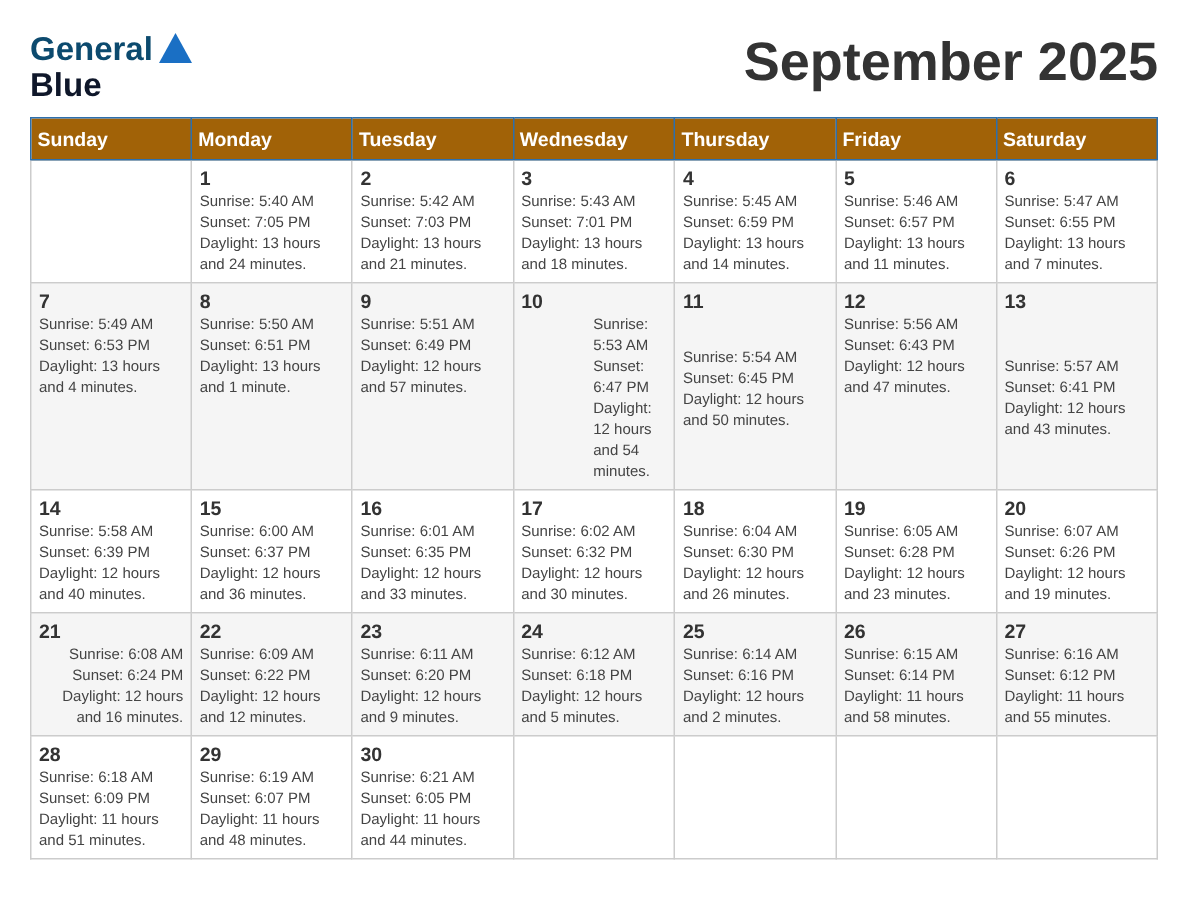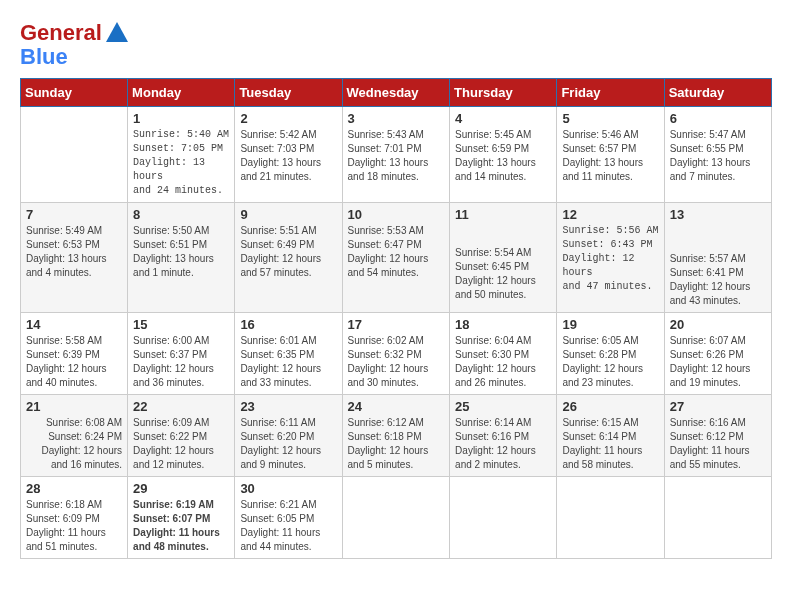--- a/index.html
+++ b/index.html
@@ -61,59 +61,60 @@
     .day-info {
       font-size: 10px;
       color: #444;
       line-height: 1.4;
     }
     .empty-cell {
       background: #f9f9f9;
     }
     tr:nth-child(odd) td { background: #fff; }
     tr:nth-child(even) td { background: #f5f5f5; }
-    .calendar thead tr th { background: #b91c1c; }
+    .calendar thead tr th { background: #a16207; }
   </style>
 </head>
 <body>
 
 <div class="header">
   <div class="logo">
     <div>
       <div style="font-size:22px;font-weight:bold;line-height:1.2;display:flex;align-items:center;">
-        <span style="color:#b91c1c;">General</span>
+        <span style="color:#0c4a6e;">General</span>
         <svg width="26" height="26" viewBox="0 0 26 26" style="margin:0 2px;">
           <polygon points="13,2 24,22 2,22" fill="#1a6fc4"></polygon>
         </svg>
       </div>
-      <div style="font-size:22px;font-weight:bold;color:#3b82f6;line-height:1;">Blue</div>
+      <div style="font-size:22px;font-weight:bold;color:#0f172a;line-height:1;">Blue</div>
     </div>
   </div>
   <div class="title-block">
+    <div class="month-title">September 2025</div>
   </div>
 </div>
 
 <table class="calendar">
   <thead>
     <tr>
     <th>Sunday</th>
         <th>Monday</th>
         <th>Tuesday</th>
         <th>Wednesday</th>
         <th>Thursday</th>
         <th>Friday</th>
         <th>Saturday</th>
       </tr>
   </thead>
   <tbody id="calendar-body">
   <tr>
         <td class="empty-cell"></td>
         <td>
           <span class="day-num">1</span>
-          <div class="day-info" style="white-space: pre-line; font-family: Liberation Mono, monospace;">Sunrise: 5:40 AM
+          <div class="day-info" style="white-space: pre-line;">Sunrise: 5:40 AM
 Sunset: 7:05 PM
 Daylight: 13 hours
 and 24 minutes.</div>
         </td>
         <td>
           <span class="day-num">2</span>
           <div class="day-info" style="white-space: pre-line;">Sunrise: 5:42 AM
 Sunset: 7:03 PM
 Daylight: 13 hours
 and 21 minutes.</div>
@@ -164,35 +165,35 @@
         </td>
         <td>
           <span class="day-num">9</span>
           <div class="day-info" style="white-space: pre-line;">Sunrise: 5:51 AM
 Sunset: 6:49 PM
 Daylight: 12 hours
 and 57 minutes.</div>
         </td>
         <td>
           <span class="day-num">10</span>
-          <div class="day-info" style="white-space: pre-line;">Sunrise: 5:53 AM
+          <div class="day-info" style="white-space: pre-line; margin-left: 48px;">Sunrise: 5:53 AM
 Sunset: 6:47 PM
 Daylight: 12 hours
 and 54 minutes.</div>
         </td>
         <td>
           <span class="day-num">11</span>
           <div class="day-info" style="white-space: pre-line; margin-top: 24px;">Sunrise: 5:54 AM
 Sunset: 6:45 PM
 Daylight: 12 hours
 and 50 minutes.</div>
         </td>
         <td>
           <span class="day-num">12</span>
-          <div class="day-info" style="white-space: pre-line; font-family: Liberation Mono, monospace;">Sunrise: 5:56 AM
+          <div class="day-info" style="white-space: pre-line;">Sunrise: 5:56 AM
 Sunset: 6:43 PM
 Daylight: 12 hours
 and 47 minutes.</div>
         </td>
         <td>
           <span class="day-num">13</span>
           <div class="day-info" style="white-space: pre-line; margin-top: 30px;">Sunrise: 5:57 AM
 Sunset: 6:41 PM
 Daylight: 12 hours
 and 43 minutes.</div>
@@ -303,21 +304,21 @@
       <tr>
         <td>
           <span class="day-num">28</span>
           <div class="day-info" style="white-space: pre-line;">Sunrise: 6:18 AM
 Sunset: 6:09 PM
 Daylight: 11 hours
 and 51 minutes.</div>
         </td>
         <td>
           <span class="day-num">29</span>
-          <div class="day-info" style="white-space: pre-line; font-weight: bold;">Sunrise: 6:19 AM
+          <div class="day-info" style="white-space: pre-line;">Sunrise: 6:19 AM
 Sunset: 6:07 PM
 Daylight: 11 hours
 and 48 minutes.</div>
         </td>
         <td>
           <span class="day-num">30</span>
           <div class="day-info" style="white-space: pre-line;">Sunrise: 6:21 AM
 Sunset: 6:05 PM
 Daylight: 11 hours
 and 44 minutes.</div>

